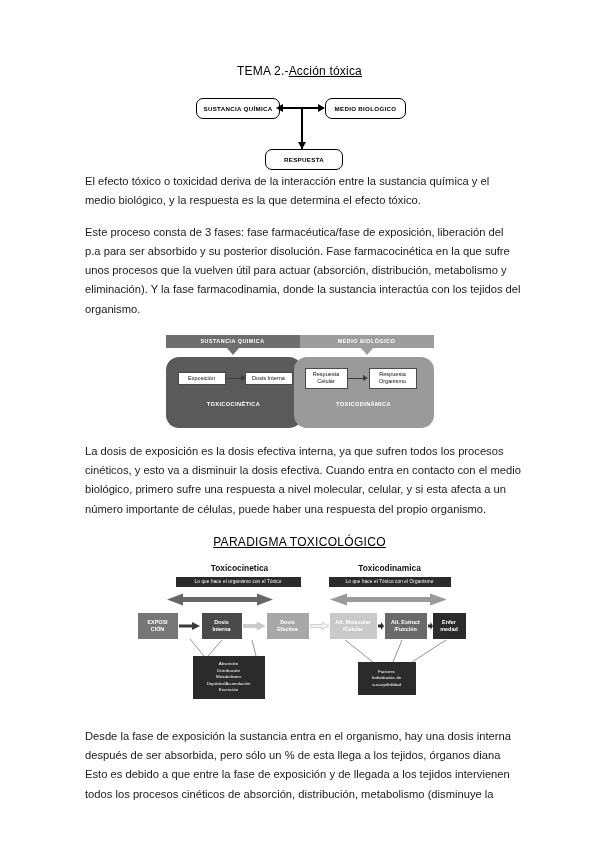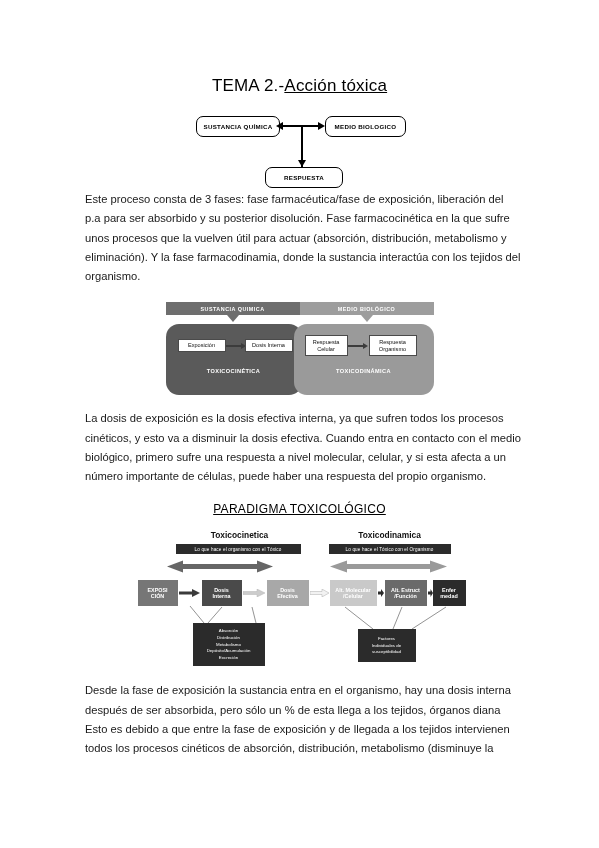--- a/index.html
+++ b/index.html
@@ -19,22 +19,22 @@
     position: relative;
     width: 599px;
     height: 848px;
     padding: 0;
     box-sizing: border-box;
   }
 
   
   .doc-title {
     text-align: center;
-    font-size: 17px;
-    margin: 12px;
+    font-size: 12px;
+    margin: 0;
     padding-top: 64px;
     font-weight: normal;
     letter-spacing: 0.2px;
   }
   .doc-title .t-plain { font-weight: normal; }
   .doc-title .t-underline { text-decoration: underline; }
 
   
   .para {
     font-size: 11.2px;
@@ -286,20 +286,23 @@
     <div class="d1-box" id="d1-sustancia">SUSTANCIA QUÍMICA</div>
     <div class="d1-box" id="d1-medio">MEDIO BIOLOGICO</div>
     <div class="d1-box" id="d1-respuesta">RESPUESTA</div>
     <div class="d1-hline"></div>
     <div class="d1-vline"></div>
     <div class="arrow-l"></div>
     <div class="arrow-r"></div>
     <div class="arrow-d"></div>
   </div>
 
+  <p class="para">
+    <span>El efecto tóxico o toxicidad deriva de la interacción entre la sustancia química y el medio biológico, y la respuesta es la que determina el efecto tóxico.</span>
+  </p>
 
   <p class="para"><span>Este proceso consta de 3 fases: </span><b>fase farmacéutica/fase de exposición</b><span>, liberación del p.a para ser absorbido y su posterior disolución. </span><b>Fase farmacocinética</b><span> en la que sufre unos procesos que la vuelven útil para actuar (absorción, distribución, metabolismo y eliminación). Y la </span><b>fase farmacodinamia</b><span>, donde la sustancia interactúa con los tejidos del organismo.</span></p>
 
   <div class="diagram2">
     <div class="d2-banner" id="d2-banner-left" style="background: rgb(110, 110, 110);">SUSTANCIA QUIMICA</div>
     <div class="d2-banner" id="d2-banner-right" style="background: rgb(157, 157, 157);">MEDIO BIOLÓGICO</div>
     <div class="d2-dart" id="d2-dart-left"></div>
     <div class="d2-dart" id="d2-dart-right"></div>
 
     <div class="d2-panel" id="d2-panel-left" style="background: rgb(90, 90, 90);"></div>
@@ -397,17 +400,17 @@
       <span>Depósito/Acumulación</span>
       <span>Excreción</span>
     </div>
     <div class="d3-sub-box" id="d3-sub-dinamica">
       <span>Factores</span>
       <span>Individuales de</span>
       <span>susceptibilidad</span>
     </div>
   </div>
 
-  <p class="para" style="margin-top:1px;">
+  <p class="para" style="margin-top:14px;">
     <span>Desde la fase de exposición la sustancia entra en el organismo, hay una dosis interna después de ser absorbida, pero sólo un % de esta llega a los tejidos, órganos diana Esto es debido a que entre la fase de exposición y de llegada a los tejidos intervienen todos los procesos cinéticos de absorción, distribución, metabolismo (disminuye la</span>
   </p>
 
 </div>
 
 </body></html>

